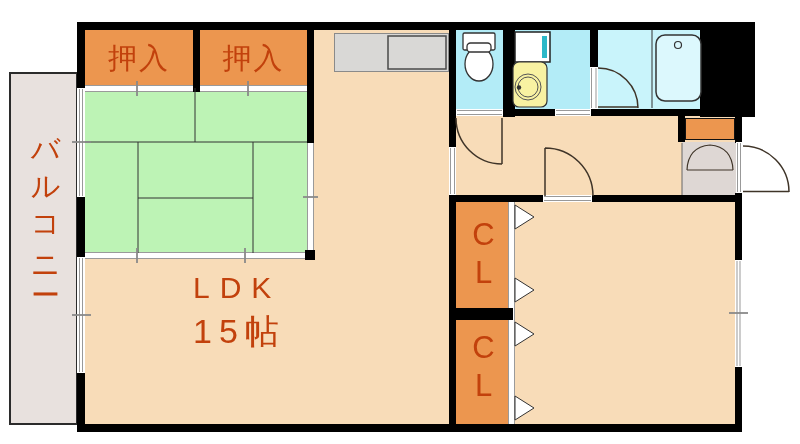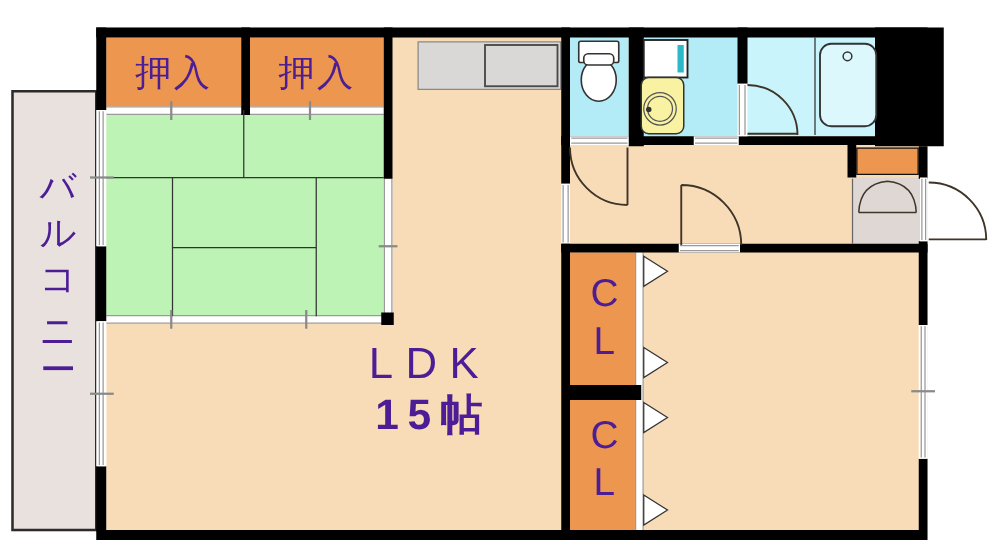--- a/index.html
+++ b/index.html
@@ -1,21 +1,21 @@
 <!DOCTYPE html>
 <html><head>
 <meta charset="utf-8">
 <style>
   html,body{margin:0;padding:0;background:#fff;}
   #plan{position:relative;width:800px;height:444px;background:#ffffff;overflow:hidden;
         font-family:"Liberation Sans","DejaVu Sans",sans-serif;color:#0d0d0d;}
   .abs{position:absolute;}
   .w{position:absolute;background:#000;}
   .gap{position:absolute;background:#fff;}
-  .lbl{position:absolute;color:#4c1d95;font-weight:500;white-space:nowrap;}
+  .lbl{position:absolute;color:#c2410c;font-weight:500;white-space:nowrap;}
   .vtext{writing-mode:vertical-rl;}
   .upright{text-orientation:upright;}
   svg{position:absolute;left:0;top:0;pointer-events:none;}
 </style>
 </head>
 <body>
 
 <div id="plan">
 
   <div class="abs" style="left:85px;top:22px;width:657px;height:410px;background:#f8dcb8;"></div>
@@ -158,20 +158,20 @@
       <rect x="656" y="35" width="45" height="66" rx="9" fill="#dcf8fd" stroke="#333" stroke-width="1.5"></rect>
       <circle cx="678" cy="45" r="3.5" fill="none" stroke="#333" stroke-width="1.2"></circle>
     </g>
   </svg>
 
   <div class="lbl vtext" style="left:26px;top:116px;font-size:29px;letter-spacing:8px;">バルコニー</div>
 
   <div class="lbl" style="left:85px;top:39px;width:108px;text-align:center;font-size:29px;letter-spacing:2px;">押入</div>
   <div class="lbl" style="left:200px;top:39px;width:107px;text-align:center;font-size:29px;letter-spacing:2px;">押入</div>
 
-  <div class="lbl" style="left:193px;top:271px;width:200px;text-align:right;font-size:35px;letter-spacing:10px;">LDK</div>
-  <div class="lbl" style="left:193px;top:309px;width:200px;text-align:right;font-size:34px;letter-spacing:7px;font-weight:bold;">15帖</div>
+  <div class="lbl" style="left:193px;top:271px;width:200px;text-align:left;font-size:30px;letter-spacing:10px;">LDK</div>
+  <div class="lbl" style="left:193px;top:309px;width:200px;text-align:left;font-size:34px;letter-spacing:7px;">15帖</div>
 
   <div class="lbl vtext upright" style="left:465px;top:217px;font-size:31px;letter-spacing:3px;">CL</div>
   <div class="lbl vtext upright" style="left:465px;top:330px;font-size:31px;letter-spacing:3px;">CL</div>
 
 
 </div>
 
 </body></html>

